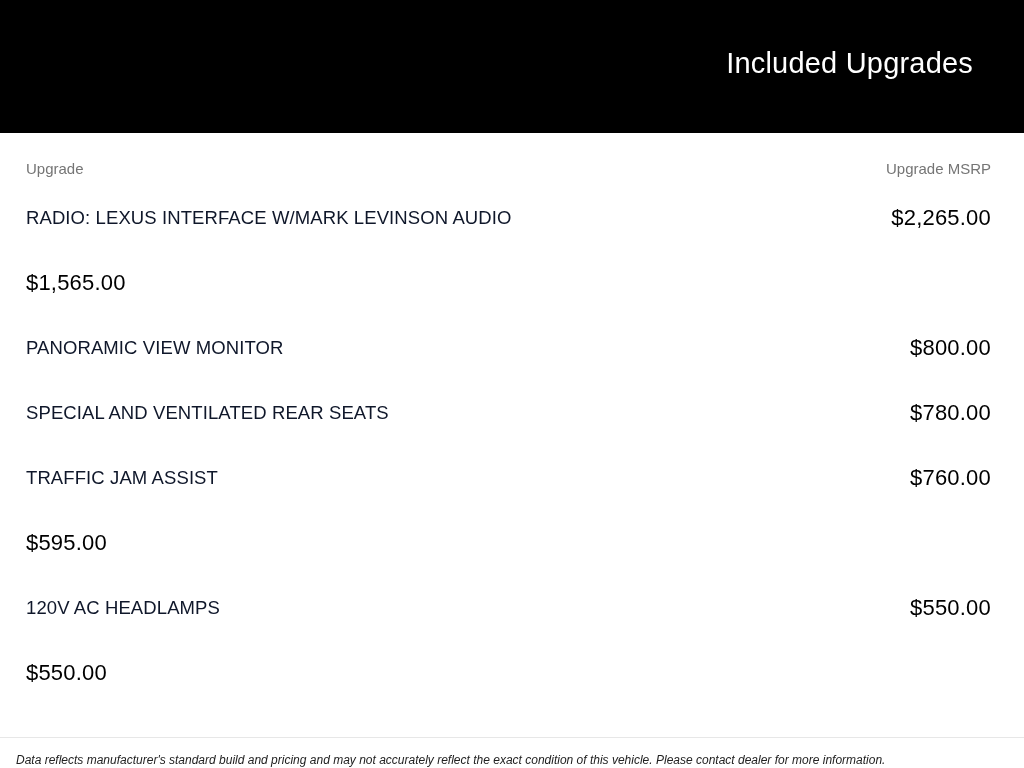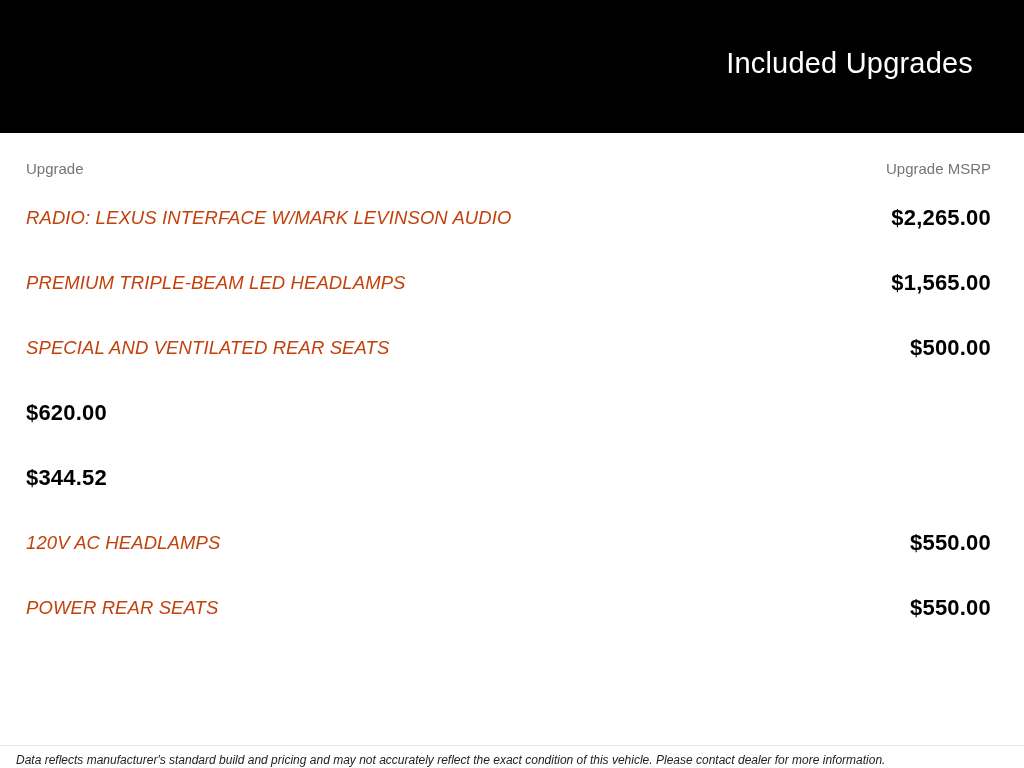--- a/index.html
+++ b/index.html
@@ -52,35 +52,34 @@
     font-size: 15px;
     font-weight: 400;
   }
   .upgrade-row {
     height: 65px;
     display: flex;
     justify-content: space-between;
     align-items: center;
   }
   .upgrade-name {
-    color: #c2410c;
+    color: #0f172a;
     font-size: 18.5px;
     font-weight: 400;
     letter-spacing: 0.1px;
-    font-style: italic;
   }
   .upgrade-price {
     color: #000000;
     font-size: 22px;
-    font-weight: 700;
+    font-weight: 400;
     letter-spacing: 0.2px;
   }
   .footer {
     border-top: 1px solid #e7e7e7;
-    padding: 6px 33px 0 16px;
+    padding: 14px 33px 0 16px;
     margin-top: 1px;
   }
   .disclaimer {
     font-size: 12px;
     font-style: italic;
     color: #222222;
     line-height: 16px;
   }
 </style>
 </head>
@@ -98,45 +97,48 @@
       <span class="col-header">Upgrade</span>
       <span class="col-header">Upgrade MSRP</span>
     </div>
 
     <div class="upgrade-row">
       <span class="upgrade-name">RADIO: LEXUS INTERFACE W/MARK LEVINSON AUDIO</span>
       <span class="upgrade-price">$2,265.00</span>
     </div>
 
     <div class="upgrade-row">
-      <span class="upgrade-name">PREMIUM TRIPLE-BEAM LED HEADLAMPS</span>
       <span class="upgrade-price">$1,565.00</span>
     </div>
 
+    <div class="upgrade-row">
+      <span class="upgrade-name">PANORAMIC VIEW MONITOR</span>
+      <span class="upgrade-price">$800.00</span>
+    </div>
 
     <div class="upgrade-row">
       <span class="upgrade-name">SPECIAL AND VENTILATED REAR SEATS</span>
-      <span class="upgrade-price">$500.00</span>
+      <span class="upgrade-price">$780.00</span>
     </div>
 
     <div class="upgrade-row">
-      <span class="upgrade-price">$620.00</span>
+      <span class="upgrade-name">TRAFFIC JAM ASSIST</span>
+      <span class="upgrade-price">$760.00</span>
     </div>
 
     <div class="upgrade-row">
-      <span class="upgrade-price">$344.52</span>
+      <span class="upgrade-price">$595.00</span>
     </div>
 
     <div class="upgrade-row">
       <span class="upgrade-name">120V AC HEADLAMPS</span>
       <span class="upgrade-price">$550.00</span>
     </div>
 
     <div class="upgrade-row">
-      <span class="upgrade-name">POWER REAR SEATS</span>
       <span class="upgrade-price">$550.00</span>
     </div>
 
   </div>
 
   <div class="footer">
     <div class="disclaimer">Data reflects manufacturer's standard build and pricing and may not accurately reflect the exact condition of this vehicle. Please contact dealer for more information.</div>
   </div>
 
 </div>

